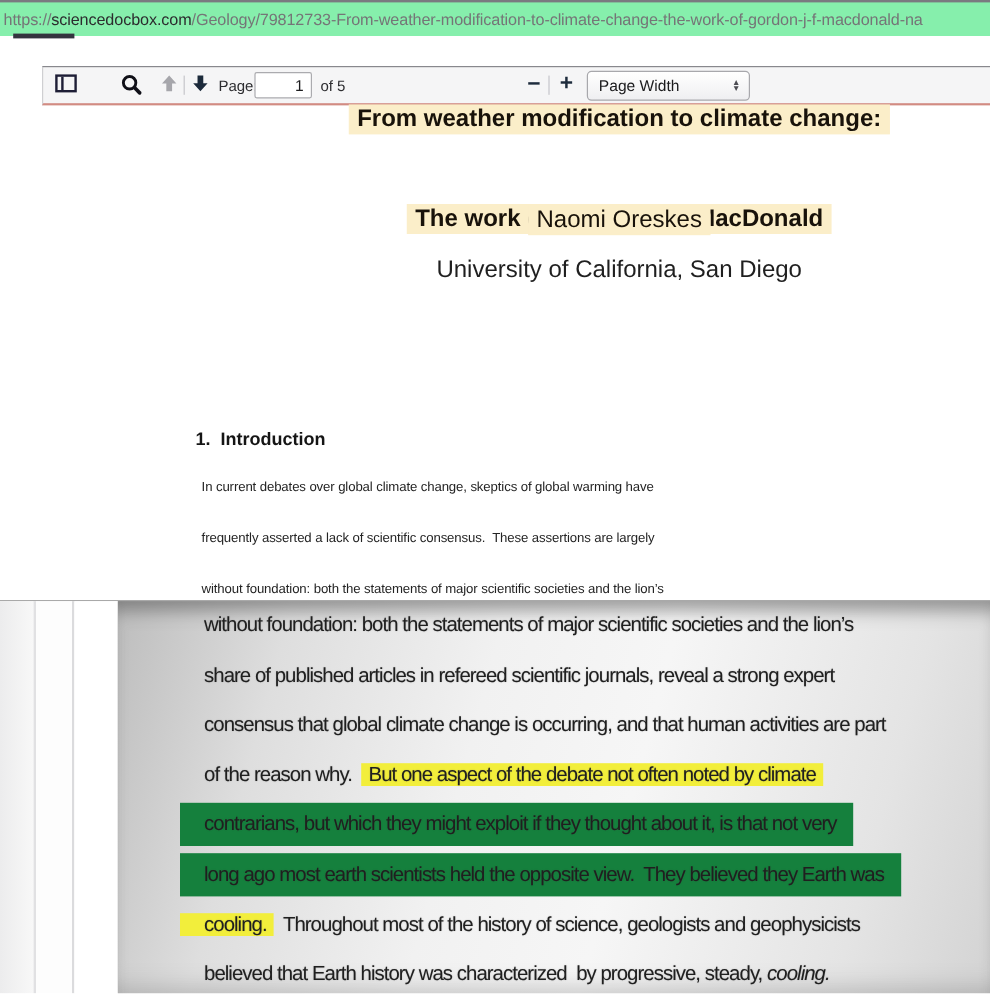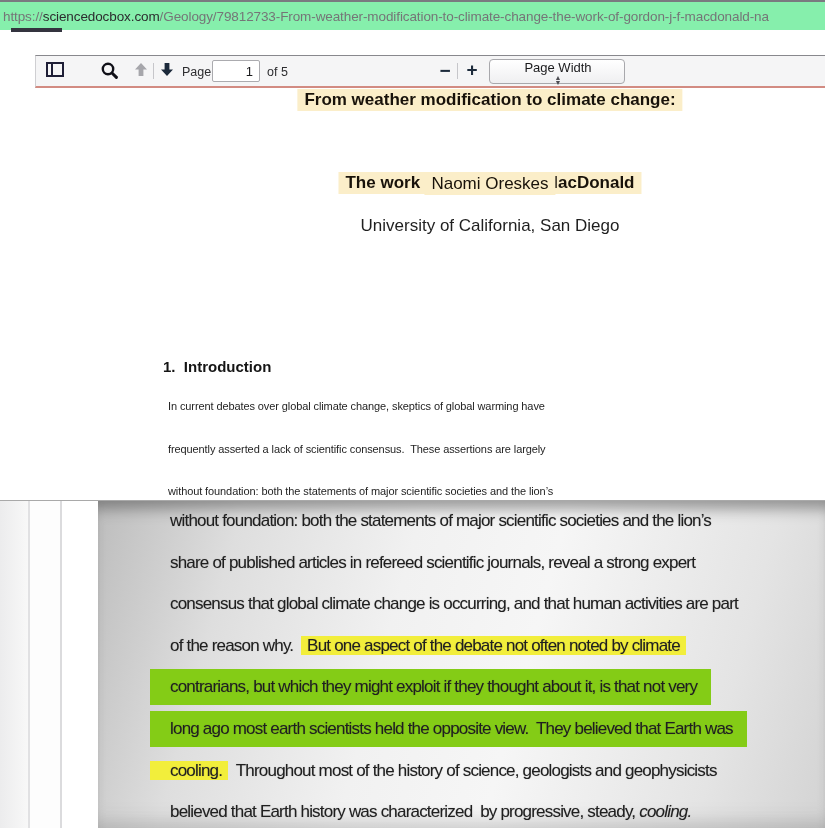--- a/index.html
+++ b/index.html
@@ -37,29 +37,29 @@
                 text-align:right; padding:0 6px; }
   .lab-of { left:231px; }
   .minus-btn { left:399px; top:4px; width:20px; text-align:center;
                font-size:19px; font-weight:700; color:#1d2b3c; }
   .plus-btn  { left:426px; top:3px; width:20px; text-align:center;
                font-size:19px; font-weight:700; color:#1d2b3c; }
   .zoom-select { position:absolute; left:453px; top:3px; width:136px; height:25px;
                  border:1px solid #a8a8ac; border-radius:4px;
                  background:linear-gradient(#ffffff,#efeff1);
                  display:flex; align-items:center; padding:0 7px 0 9px;
-                 font-size:13px; color:#1b1b1d;flex-direction:column; }
+                 font-size:13px; color:#1b1b1d; }
   .zoom-select .zs-label { flex:1; }
   .zs-arrows { display:flex; flex-direction:column; align-items:center; color:#4c4c52; }
   .zs-arrows span { font-size:7px; line-height:5px; }
 
   
   .page { position:absolute; left:0; top:88px; width:825px; height:412px; background:#fff; }
-  .doc-center { position:absolute; left:490px; transform:translateX(-50%);
-                white-space:pre; font-size:17px; color:#18120a; line-height:25px; }
+  .doc-center { position:absolute; left:516px; transform:translateX(-50%);
+                white-space:pre; font-size:20px; color:#18120a; line-height:25px; }
   .bold { font-weight:700; }
   .hl-pale { background:#fbeec9; padding:1px 7px 2px; }
   .t1 { top:-1px; } .t2 { top:41px;margin-top:41px; } .t-author { top:83px; }
   .t-affil { top:125px; color:#1f1f1f; } .t-email { top:167px; }
   .email-link { color:#2742cd; text-decoration:underline; }
   .sec-head { position:absolute; left:163px; top:270px; font-size:15px; font-weight:700;
               color:#151515; white-space:pre; }
   .para-line { position:absolute; left:168px; font-size:11px; letter-spacing:-0.1px;
                color:#242424; white-space:pre; }
 
@@ -73,21 +73,21 @@
   .strip-l2 { left:60px; width:2px; background:#dbdbdd; }
   .strip-c { left:62px; width:36px; background:#ffffff; }
   .mag-page { position:absolute; left:98px; right:0; top:0; bottom:0;
               background:linear-gradient(105deg,#bdbdbd 0%,#dedede 18%,#f1f1f1 40%,
                           #f6f6f6 58%,#e4e4e4 84%,#d3d3d3 100%);
               box-shadow:inset 0 16px 14px -8px rgba(70,70,70,.5),
                          inset 0 -20px 18px -14px rgba(120,120,120,.35); }
   .mag-line { position:absolute; left:150px; white-space:pre; font-size:17px;
               letter-spacing:-0.8px; color:#1f1f1f; line-height:36px;
               padding:0 14px 0 20px; text-shadow:0 0 1px rgba(60,60,60,.38); }
-  .mag-line.bar { background:#84cc16; }
+  .mag-line.bar { background:#15803d; }
   .hl { background:#f2ee3b; padding:0 6px; }
   .hl.lead { margin-left:-20px; padding-left:20px; }
   .it { font-style:italic; }
 </style>
 </head>
 <body>
 
 <div id="screen">
 
   <div class="urlbar">
@@ -150,19 +150,19 @@
     <div class="strip strip-b"></div>
     <div class="strip strip-l2"></div>
     <div class="strip strip-c"></div>
     <div class="mag-page"></div>
     <div id="mag-lines">
         <div class="mag-line" style="top: 2px;"><span class="">without foundation: both the statements of major scientific societies and the lion’s</span></div>
         <div class="mag-line" style="top: 43.6px;"><span class="">share of published articles in refereed scientific journals, reveal a strong expert</span></div>
         <div class="mag-line" style="top: 85.2px;"><span class="">consensus that global climate change is occurring, and that human activities are part</span></div>
         <div class="mag-line" style="top: 126.8px;"><span class="">of the reason why.  </span><span class="hl">But one aspect of the debate not often noted by climate</span></div>
         <div class="mag-line bar" style="top: 168.4px;"><span class="">contrarians, but which they might exploit if they thought about it, is that not very</span></div>
-        <div class="mag-line bar" style="top: 210px;"><span class="">long ago most earth scientists held the opposite view.  They believed that Earth was</span></div>
+        <div class="mag-line bar" style="top: 210px;"><span class="">long ago most earth scientists held the opposite view.  They believed they Earth was</span></div>
         <div class="mag-line" style="top: 251.6px;"><span class="hl lead">cooling.</span><span class="">  Throughout most of the history of science, geologists and geophysicists</span></div>
         <div class="mag-line" style="top: 293.2px;"><span class="">believed that Earth history was characterized  by progressive, steady, </span><span class="it">cooling.</span></div>
       </div>
   </div>
 
 </div>
 
 </body></html>

